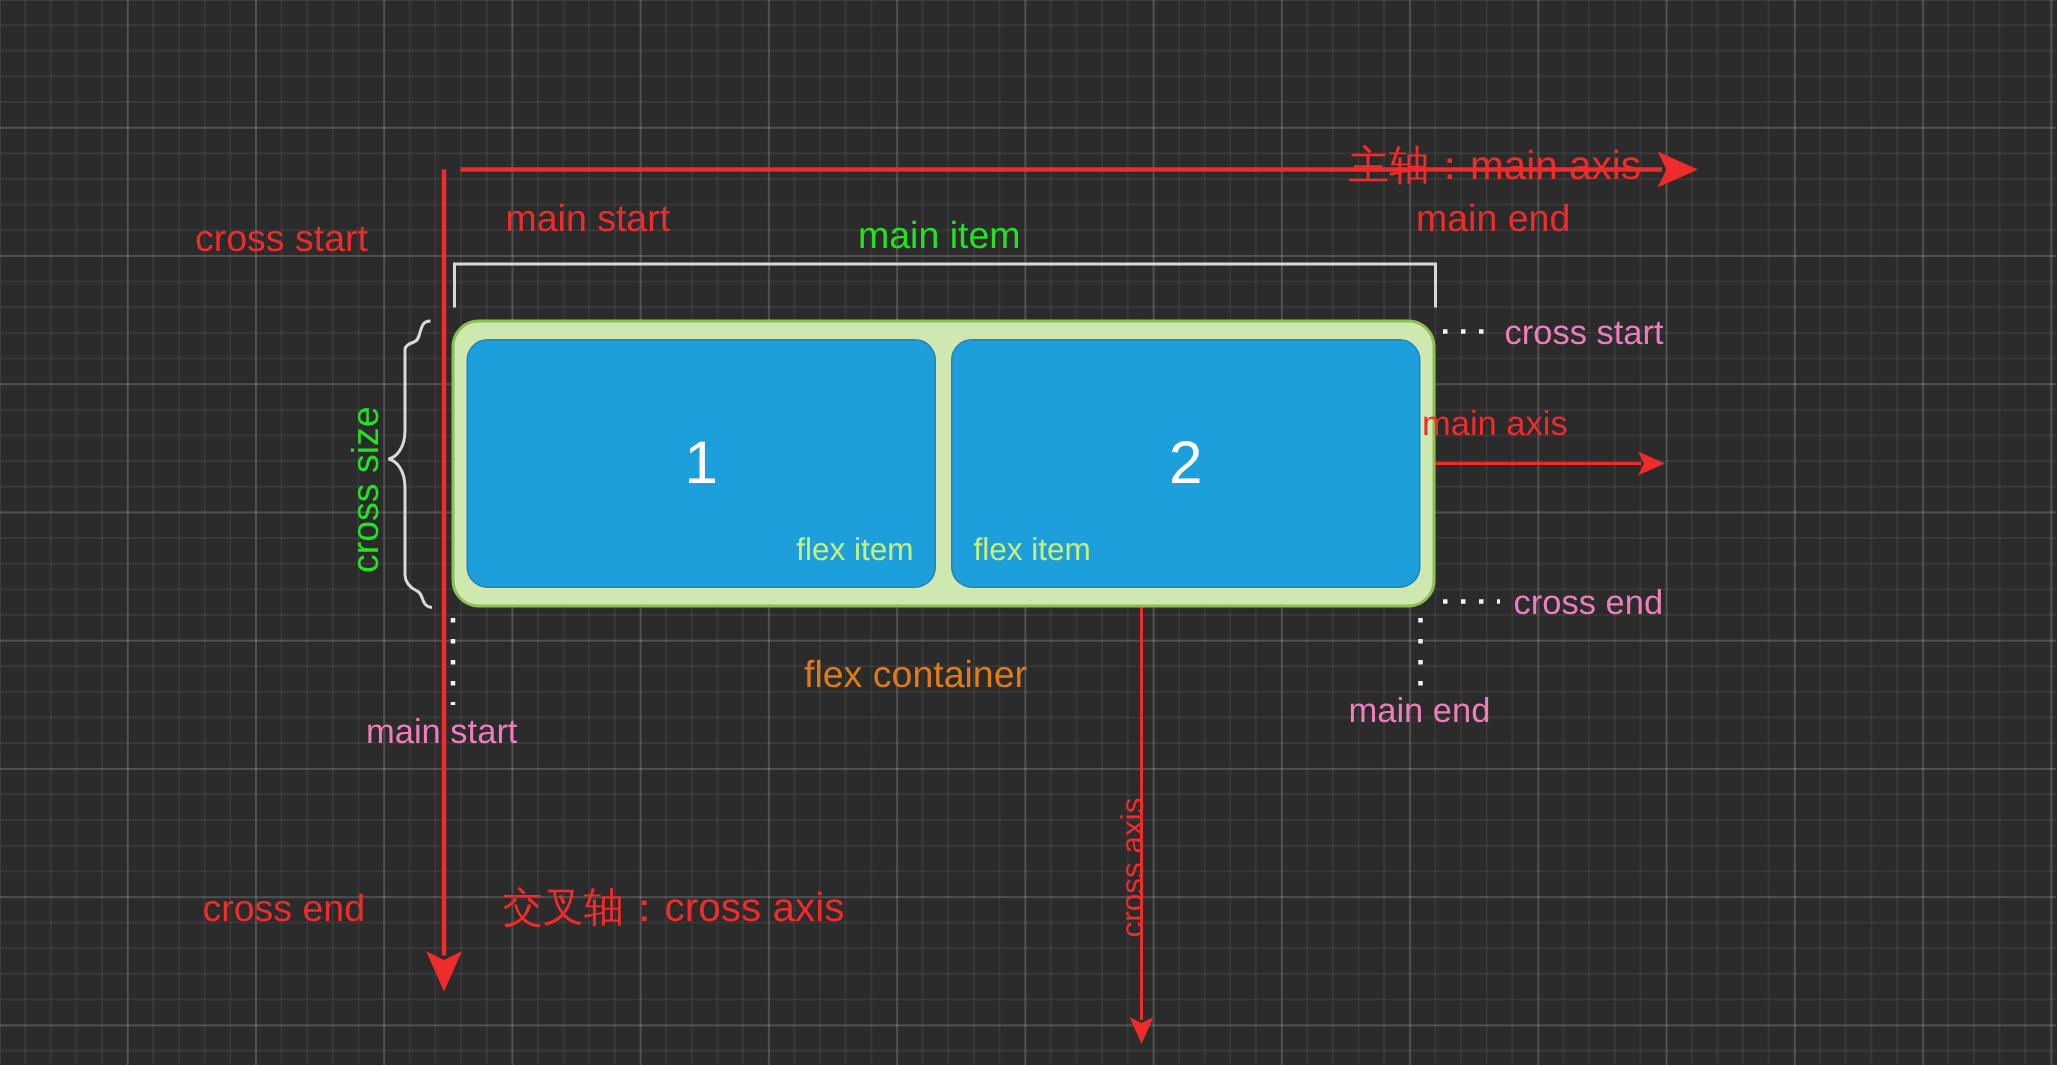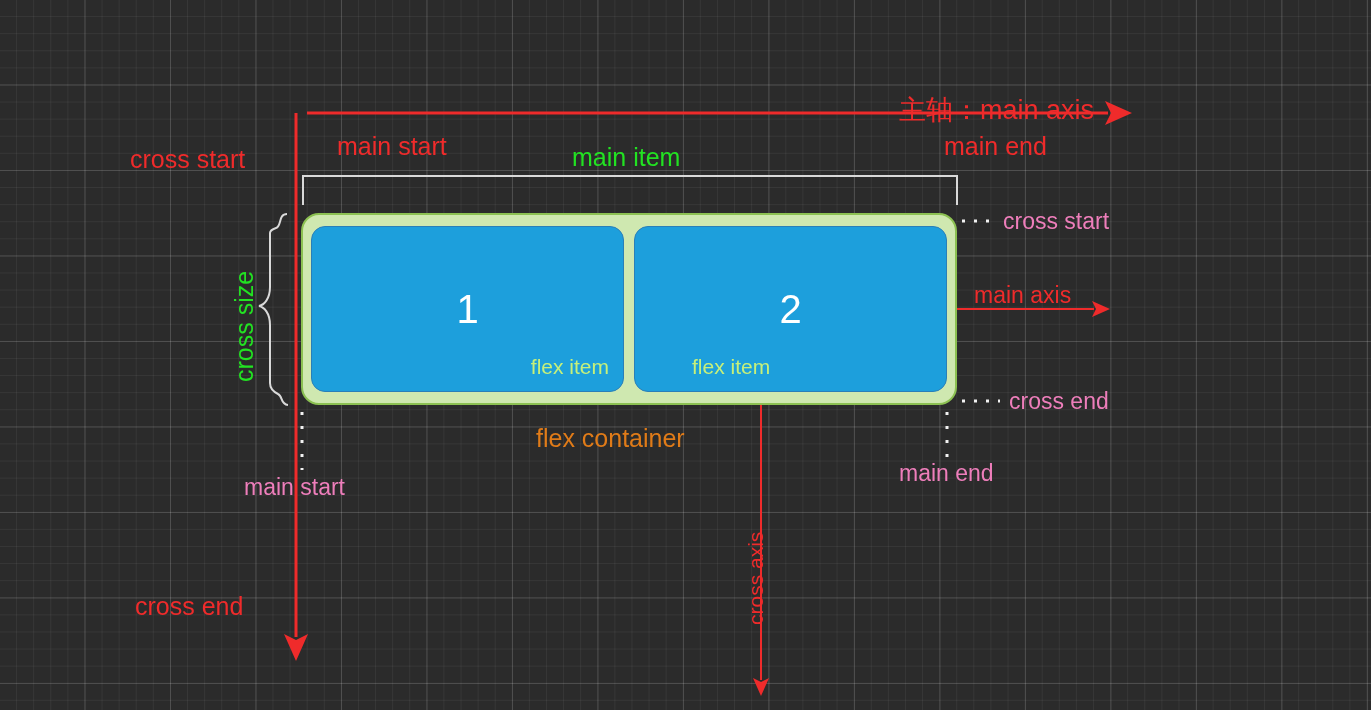--- a/index.html
+++ b/index.html
@@ -69,21 +69,20 @@
     font-size: 40px;
     color: #ffffff;
     line-height: 1;
   }
   .item-tag {
     position: absolute;
     bottom: 14px;
     font-size: 21px;
     color: #c6f07a;
     line-height: 1;
-    margin-left: 43px;
   }
   #item-1 .item-tag { right: 14px; }
   #item-2 .item-tag { left: 14px; }
 
   
   #overlay {
     position: absolute;
     left: 0; top: 0;
     width: 1371px;
     height: 710px;
@@ -186,26 +185,27 @@
   <div class="lbl red t-big" style="left:130px; top:147px;">cross start</div>
 
   <div class="lbl green t-big" style="left:572px; top:145px;">main item</div>
 
   <div class="vert green t-big" style="left:232px; top:382px;">cross size</div>
 
   <div class="lbl pink t-med" style="left:1003px; top:210px;">cross start</div>
 
   <div class="lbl pink t-med" style="left:1009px; top:390px;">cross end</div>
 
-  <div class="lbl red t-med" style="left:974px; top:271px;margin-top:13px;">main axis</div>
+  <div class="lbl red t-med" style="left:948px; top:271px;">main axis</div>
 
   <div class="lbl pink t-med" style="left:899px; top:462px;">main end</div>
 
   <div class="lbl pink t-med" style="left:244px; top:476px;">main start</div>
 
-  <div class="lbl orange t-big" style="left:536px; top:426px;">flex container</div>
+  <div class="lbl orange t-big" style="left:536px; top:438px;">flex container</div>
 
   <div class="vert red t-sm" style="left:745px; top:625px;">cross axis</div>
 
   <div class="lbl red t-big" style="left:135px; top:594px;">cross end</div>
 
+  <div class="lbl red t-cjk" style="left:335px; top:592px;">交叉轴：cross axis</div>
 
 </div>
 
 </body></html>

